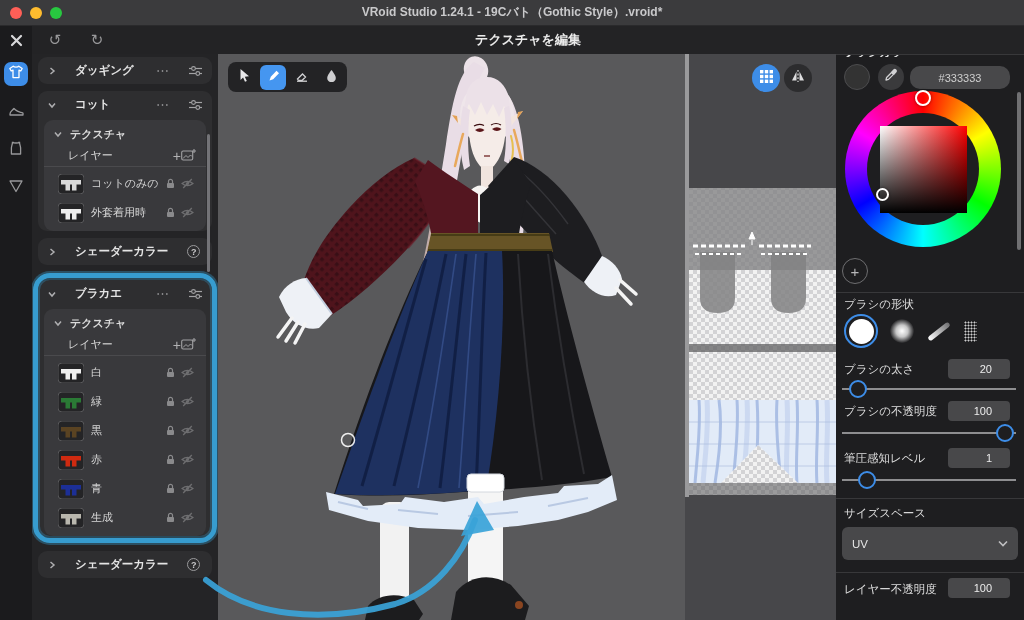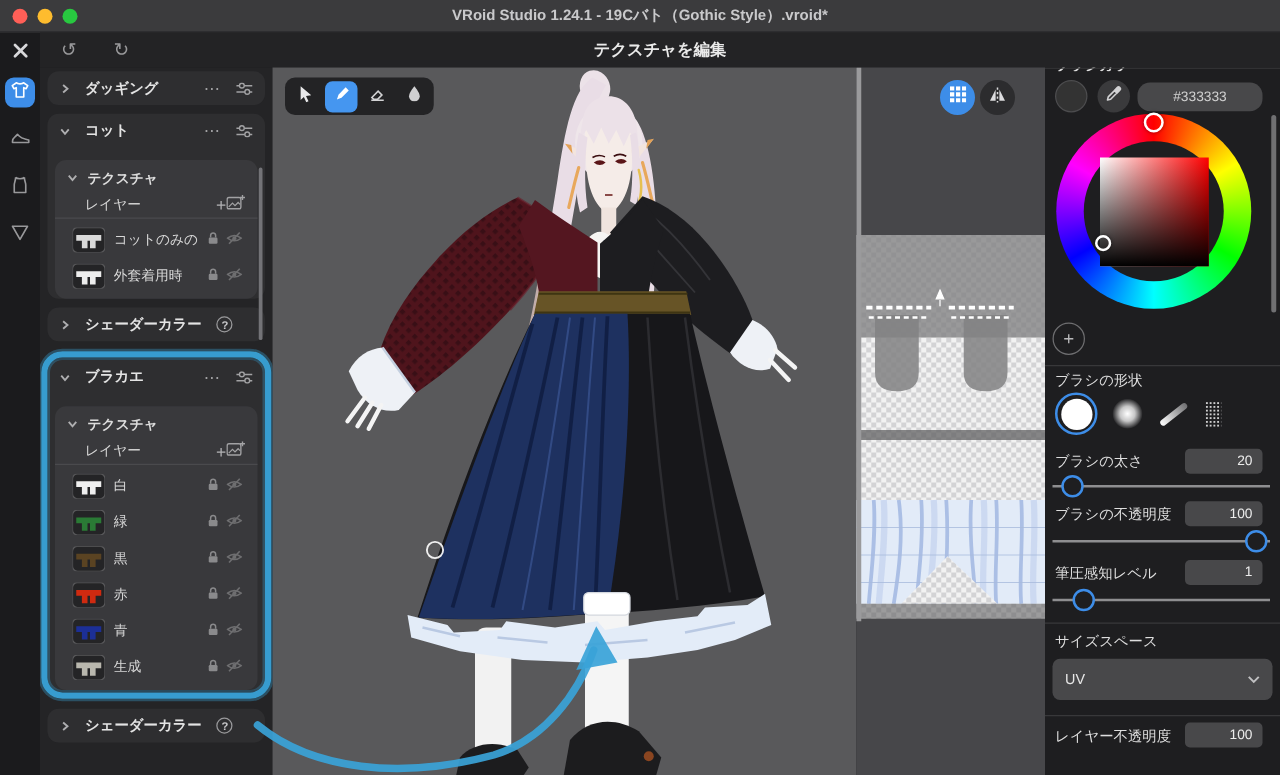--- a/index.html
+++ b/index.html
@@ -30,25 +30,25 @@
   .edit-title { font-size:13px; font-weight:700; color:#eaeaea; }
   .undo, .redo { position:absolute; top:3px; font-size:15px; color:#98989a; width:22px; height:22px;
                  display:flex; align-items:center; justify-content:center; cursor:pointer; }
   .undo { left:12px; } .redo { left:54px; }
 
   .content-row { flex:1; display:flex; }
 
   
   .sidebar { width:186px; background:#242426; position:relative; padding-top:3px; overflow:hidden; }
   .panel { background:#2e2e30; border-radius:9px; margin:0 6px 7px; }
-  .panel-header { height:27px; display:flex; align-items:center; gap:12px; padding:0 10px; }
+  .panel-header { height:27px; display:flex; align-items:center; gap:19px; padding:0 10px; }
   .panel-title { font-size:11.5px; font-weight:700; color:#e4e4e4; flex:1; }
   .hdr-ic { color:#a2a2a4; display:flex; align-items:center; }
   .more-dots { font-size:13px; color:#a2a2a4; letter-spacing:1px; line-height:1; }
-  .subgroup { background:#39393c; border-radius:9px; margin:10px 6px 7px; padding:3px 0 4px; }
+  .subgroup { background:#39393c; border-radius:9px; margin:2px 6px 7px; padding:3px 0 4px; }
   .subrow { height:22px; display:flex; align-items:center; gap:8px; padding:0 10px; }
   .subrow .lbl { font-size:11px; font-weight:700; color:#dcdcdc; flex:1; }
   .layerhead { height:22px; display:flex; align-items:center; padding:0 10px 0 24px;
                border-bottom:1px solid #4a4a4d; margin-bottom:2px; }
   .layerhead .lbl { font-size:11px; color:#d6d6d6; flex:1; }
   .plus-glyph { font-size:14px; color:#b2b2b4; line-height:1; }
   .layer-row { height:29px; display:flex; align-items:center; gap:7px; padding:0 12px 0 14px; }
   .thumb { width:26px; height:20px; flex:none; }
   .lname { font-size:11px; color:#d8d8d8; flex:1; white-space:nowrap; overflow:hidden; }
   .licons { display:flex; gap:6px; align-items:center; }
@@ -101,21 +101,21 @@
   .sv-sel { position:absolute; left:-4px; top:62px; width:13px; height:13px; border-radius:50%;
             border:2.5px solid #fff; box-shadow:0 0 3px rgba(0,0,0,.5); }
   .rp-scroll { position:absolute; right:3px; top:38px; width:4px; height:158px; background:#707072; border-radius:2px; }
   .add-swatch { position:absolute; left:6px; top:204px; width:26px; height:26px; border-radius:50%;
                 border:1.5px solid #6e6e70; color:#b8b8ba; font-size:15px; display:flex;
                 align-items:center; justify-content:center; }
   .rp-div { position:absolute; left:0; right:0; height:1px; background:#38383a; }
   .rp-label { position:absolute; left:8px; font-size:11.5px; font-weight:400; color:#dedede; white-space:nowrap; }
   .valbox { position:absolute; left:112px; width:62px; height:20px; background:#48484a; border-radius:4px;
             color:#ececec; font-size:11px; display:flex; align-items:center; justify-content:flex-end;
-            padding-right:8px; }
+            padding-right:18px; }
   .slider { position:absolute; left:6px; right:8px; height:2px; background:#8e8e90; }
   .knob { position:absolute; top:-8.5px; width:18px; height:18px; border-radius:50%; background:#1e1e20;
           border:2.5px solid #3d8de8; }
   .brush-row { position:absolute; left:8px; top:258px; display:flex; align-items:center; gap:12px; height:38px; }
   .b-solid-wrap { width:34px; height:34px; border-radius:50%; border:2px solid #3d8de8; display:flex;
                   align-items:center; justify-content:center; }
   .b-solid { width:25px; height:25px; border-radius:50%; background:#fff; }
   .b-soft { width:24px; height:24px; border-radius:50%;
             background:radial-gradient(circle,#fff 0%,rgba(255,255,255,.75) 35%,rgba(255,255,255,0) 72%); }
   .b-stroke { width:26px; height:26px; position:relative; }

